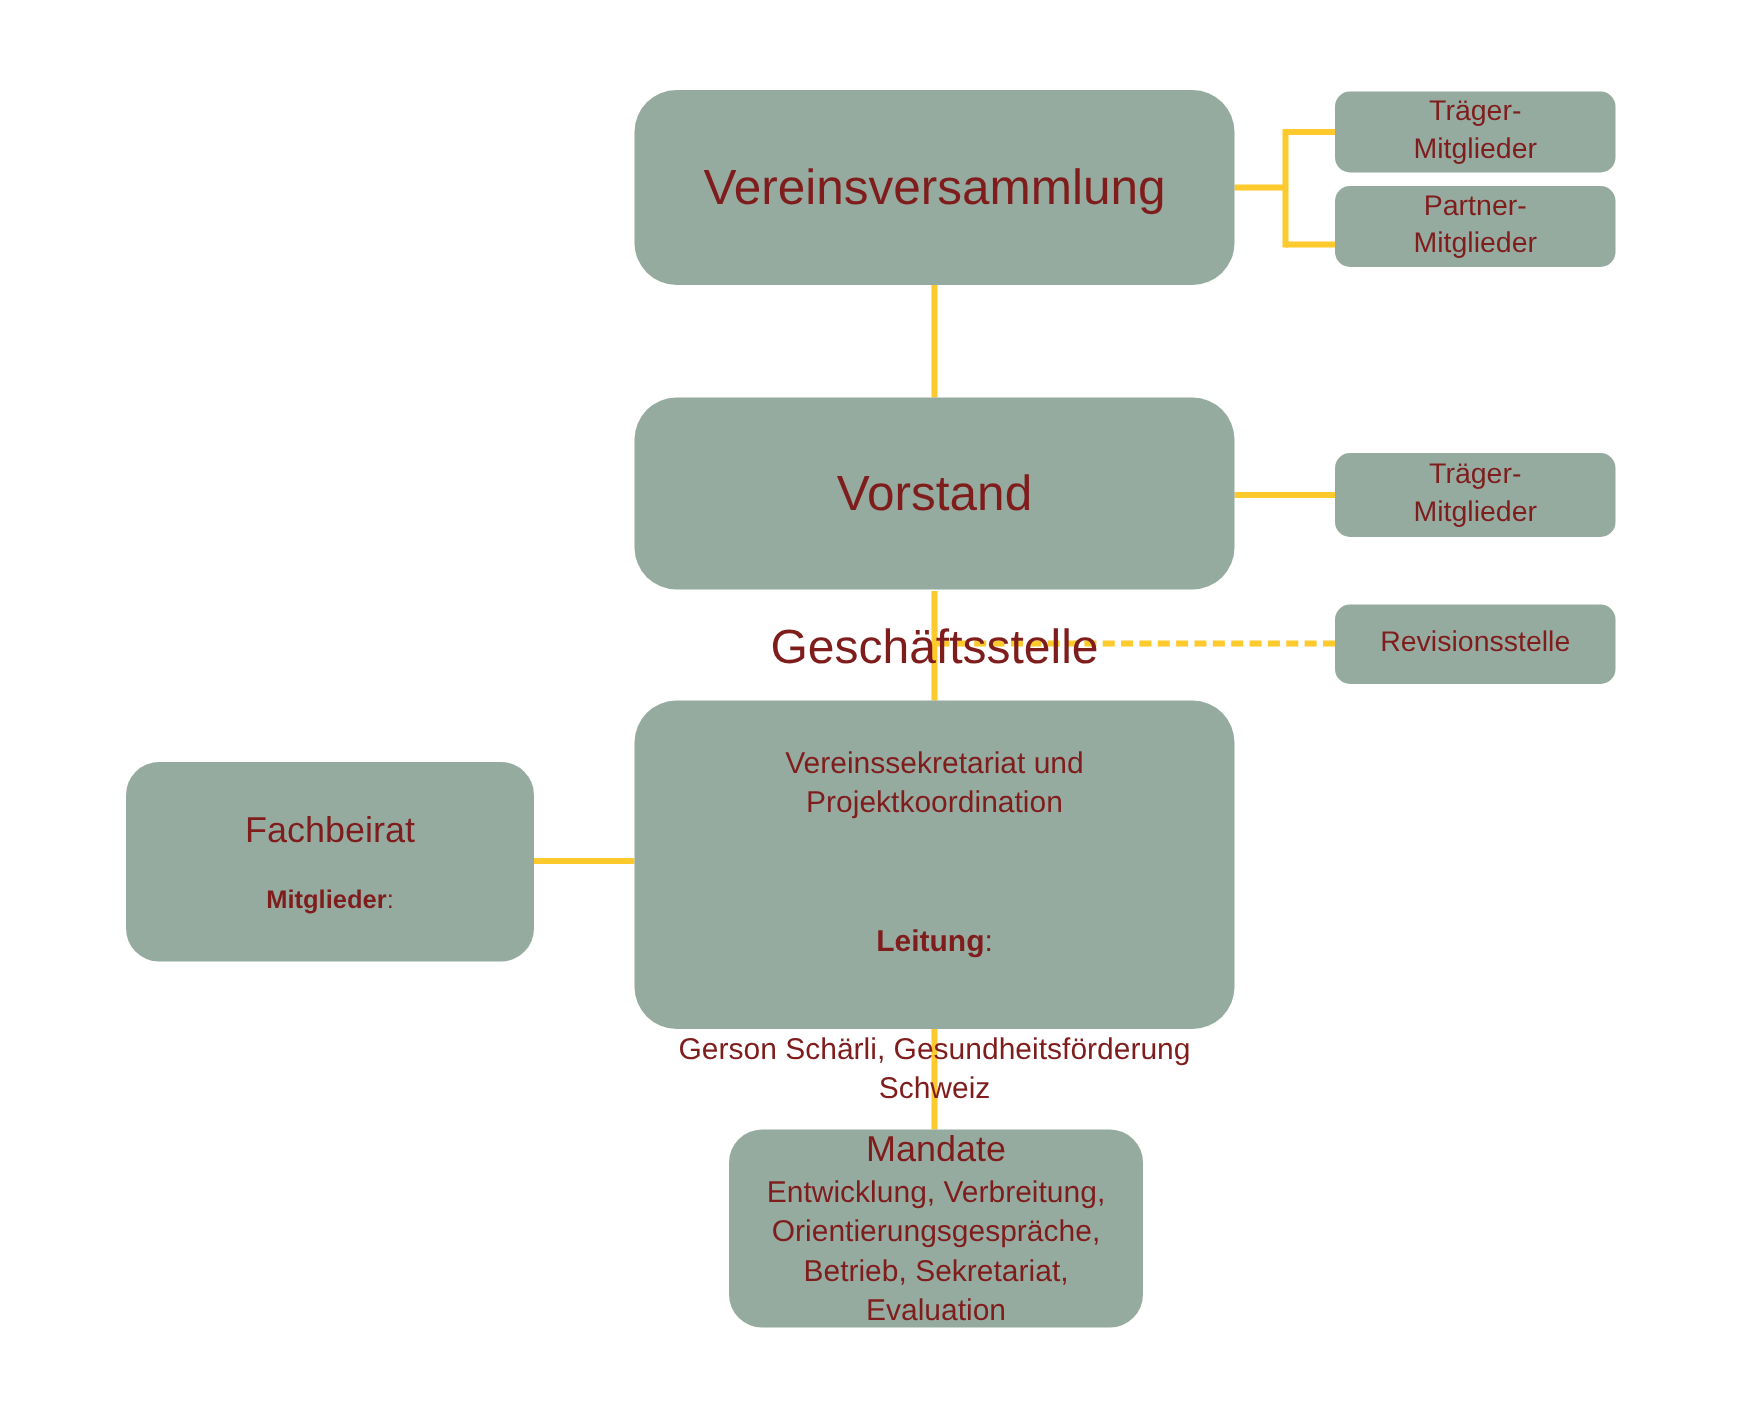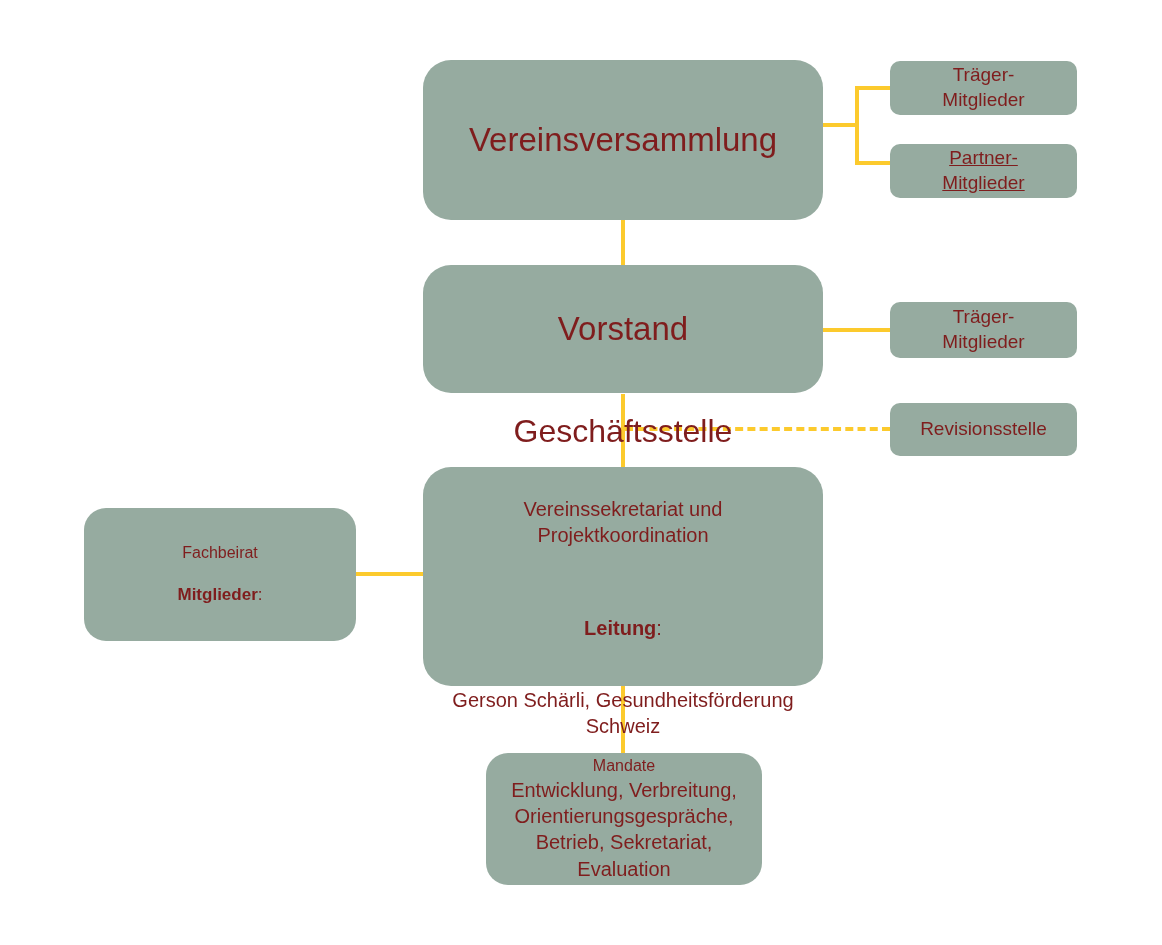--- a/index.html
+++ b/index.html
@@ -32,21 +32,21 @@
   .node-mid {
     border-radius: 22px;
   }
   .node-small {
     border-radius: 10px;
     font-size: 19px;
     line-height: 1.3;
   }
   .title-xl { font-size: 33px; line-height: 1.2; }
   .title-lg { font-size: 32px; line-height: 1.15; }
-  .title-md { font-size: 16px; line-height: 1.3; }
+  .title-md { font-size: 24px; line-height: 1.3; }
   .body-sm  { font-size: 20px; line-height: 1.32; }
   .body-md  { font-size: 17px; line-height: 1.3; }
   .ml { white-space: pre-line; }
   .bold { font-weight: bold; }
   .gap-sm { margin-top: 20px; }
   .line {
     position: absolute;
     background: #fcca2d;
   }
   .line-dashed {
@@ -65,30 +65,30 @@
   <div class="line" style="left:823px; top:123px; width:34px; height:4px;"></div>
   <div class="line" style="left:855px; top:86px; width:4px; height:79px;"></div>
   <div class="line" style="left:857px; top:86px; width:33px; height:4px;"></div>
   <div class="line" style="left:857px; top:161px; width:33px; height:4px;"></div>
   <div class="line" style="left:823px; top:328px; width:67px; height:4px;"></div>
   <div class="line" style="left:621px; top:394px; width:4px; height:73px;"></div>
   <div class="line-dashed" style="left:625px; top:427px; width:265px;"></div>
   <div class="line" style="left:356px; top:572px; width:67px; height:4px;"></div>
   <div class="line" style="left:621px; top:686px; width:4px; height:67px;"></div>
 
-  <div class="node node-big title-xl" style="left:423px; top:60px; width:400px; height:160px;">
+  <div class="node node-big title-xl" style="left:423px; top:60px; width:400px; height:130px;">
     <div>Vereinsversammlung</div>
   </div>
 
   <div class="node node-small" style="left:890px; top:61px; width:187px; height:54px;">
     <div class="ml">Träger-
 Mitglieder</div>
   </div>
 
-  <div class="node node-small" style="left:890px; top:144px; width:187px; height:54px;text-decoration:underline;">
+  <div class="node node-small" style="left:890px; top:124px; width:187px; height:54px;">
     <div class="ml">Partner-
 Mitglieder</div>
   </div>
 
   <div class="node node-big title-xl" style="left:423px; top:265px; width:400px; height:128px;">
     <div>Vorstand</div>
   </div>
 
   <div class="node node-small" style="left:890px; top:302px; width:187px; height:56px;">
     <div class="ml">Träger-

